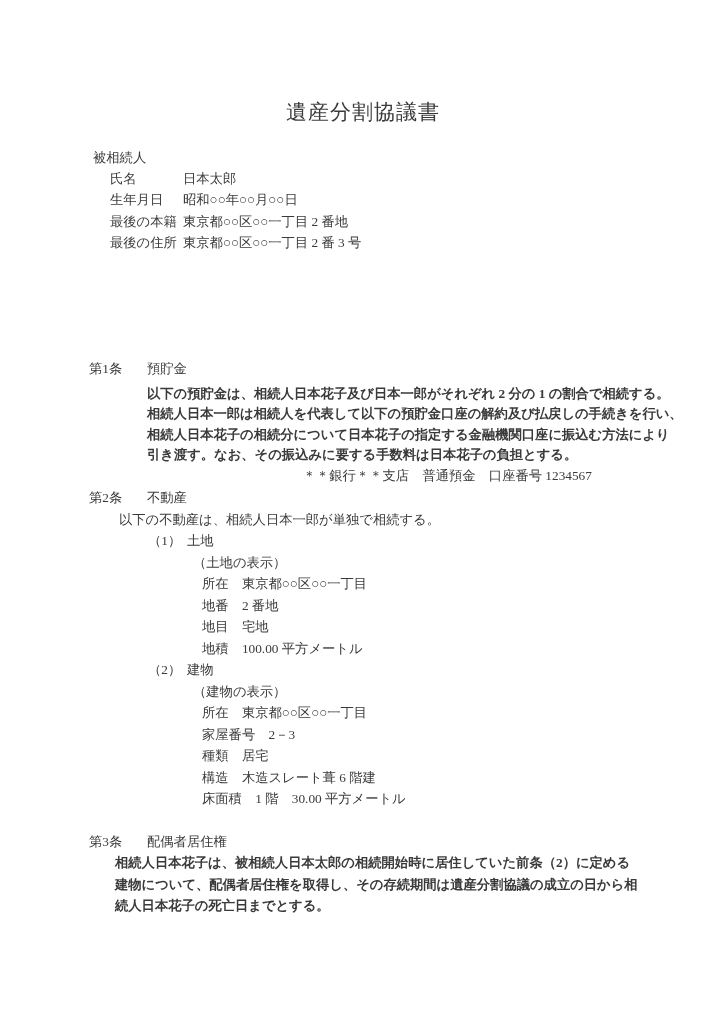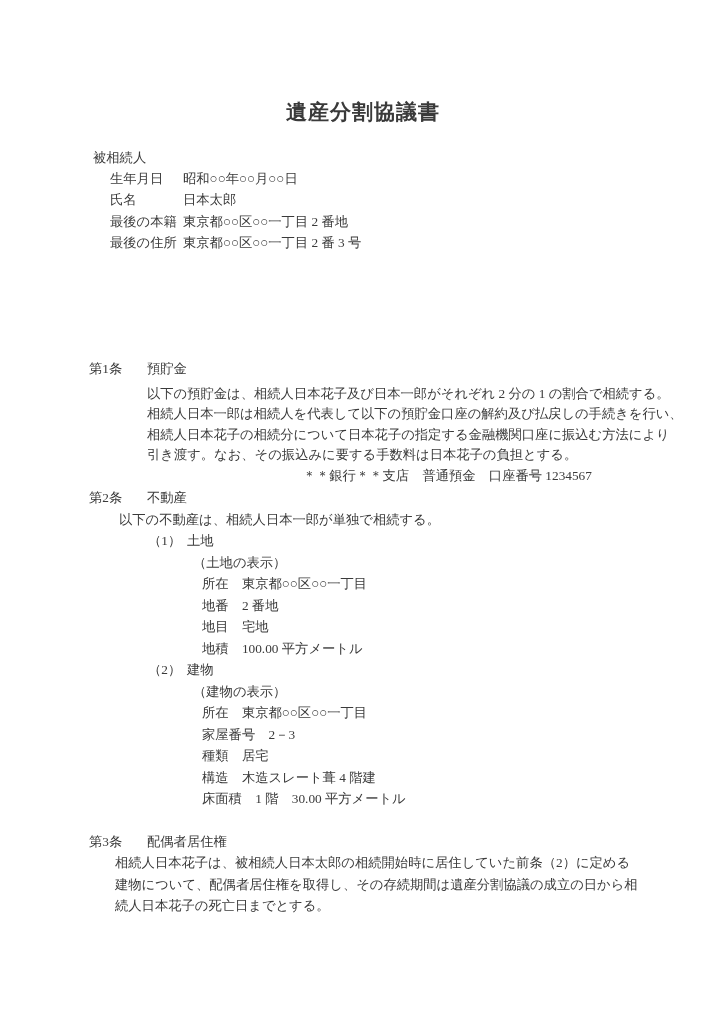--- a/index.html
+++ b/index.html
@@ -2,32 +2,32 @@
 <html><head>
 <meta charset="utf-8">
 <style>
   html,body{margin:0;padding:0;background:#ffffff;}
   .page{
     position:relative;width:726px;height:1024px;background:#ffffff;overflow:hidden;
     color:#3a3a3a;font-family:"Liberation Serif","DejaVu Serif",serif;font-size:13.3px;
   }
   .title{
     position:absolute;top:97px;left:0;width:726px;margin:0;text-align:center;
-    font-size:21px;font-weight:700;letter-spacing:1px;line-height:30px;
+    font-size:21px;font-weight:400;letter-spacing:1px;line-height:30px;
   }
   .heir{position:absolute;top:147px;left:93px;line-height:21.2px;}
   .heir .row{margin-left:17px;}
   .heir .label{display:inline-block;width:73px;}
   .preamble{
     position:absolute;top:291px;left:83px;margin:0;line-height:21.5px;
     text-indent:20px;white-space:pre-line;
   }
   .article{position:absolute;left:89px;line-height:21.5px;}
   .num{display:inline-block;width:58px;}
-  .pre{white-space:pre-line;}
+  .pre{white-space:pre-line;font-weight:bold;}
   .a1{top:359px;line-height:20.6px;}
   .a1 .body{margin:4px 0 0 58px;}
   .a1 .bank{margin-left:123px;text-align:center;}
   .a2{top:487px;}
   .a2 .intro{margin-left:30px;}
   .item-head{margin-left:59px;}
   .idx{display:inline-block;width:39px;}
   .caption{margin-left:104px;}
   .prow{margin-left:113px;}
   .extra{margin-left:164px;}
@@ -37,24 +37,24 @@
 </head>
 <body>
 
 <div class="page">
 
   <h1 class="title">遺産分割協議書</h1>
 
   <section class="heir">
     <div class="heading">被相続人</div>
     <div class="row">
-      <span class="label">生年月日</span><span class="value">昭和○○年○○月○○日</span>
+      <span class="label">氏名</span><span class="value">日本太郎</span>
     </div>
     <div class="row">
-      <span class="label">氏名</span><span class="value">日本太郎</span>
+      <span class="label">生年月日</span><span class="value">昭和○○年○○月○○日</span>
     </div>
     <div class="row">
       <span class="label">最後の本籍</span><span class="value">東京都○○区○○一丁目 2 番地</span>
     </div>
     <div class="row">
       <span class="label">最後の住所</span><span class="value">東京都○○区○○一丁目 2 番 3 号</span>
     </div>
   </section>
 
 
@@ -84,21 +84,21 @@
     <div class="prow">地目　宅地</div>
     <div class="prow">地積　100.00 平方メートル</div>
 
     <div class="item-head">
       <span class="idx">（2）</span><span>建物</span>
     </div>
     <div class="caption">（建物の表示）</div>
     <div class="prow">所在　東京都○○区○○一丁目</div>
     <div class="prow">家屋番号　2－3</div>
     <div class="prow">種類　居宅</div>
-    <div class="prow">構造　木造スレート葺 4 階建</div>
+    <div class="prow">構造　木造スレート葺 6 階建</div>
     <div class="prow">床面積　1 階　30.00 平方メートル</div>
   </section>
 
   <section class="article a3">
     <div class="head">
       <span class="num">第3条</span><span class="a-title">配偶者居住権</span>
     </div>
     <div class="body pre">相続人日本花子は、被相続人日本太郎の相続開始時に居住していた前条（2）に定める
 建物について、配偶者居住権を取得し、その存続期間は遺産分割協議の成立の日から相
 続人日本花子の死亡日までとする。</div>

